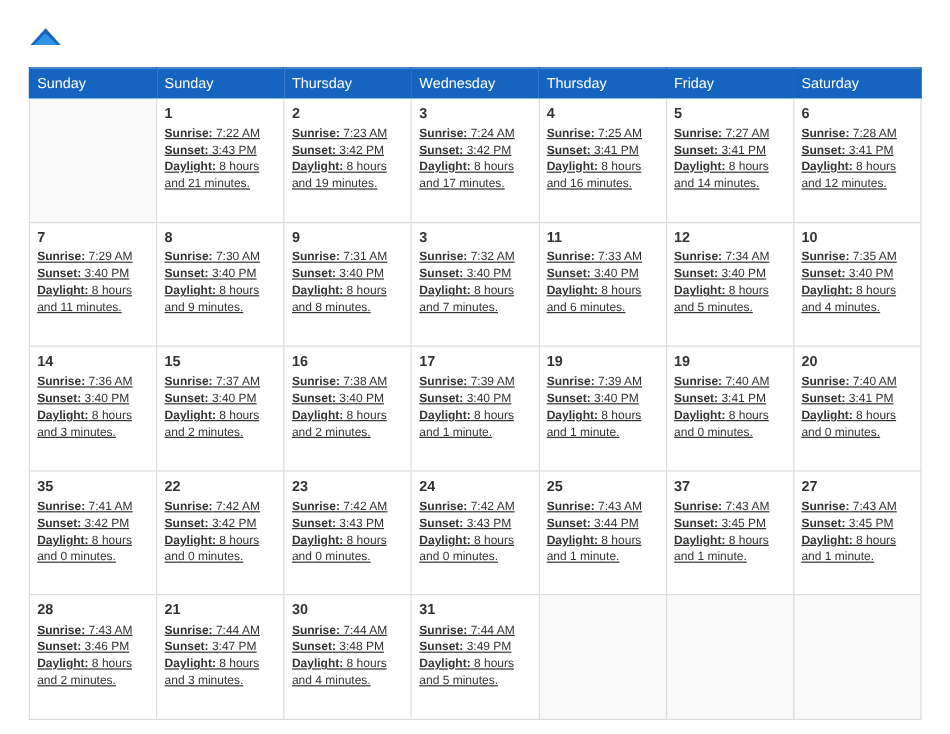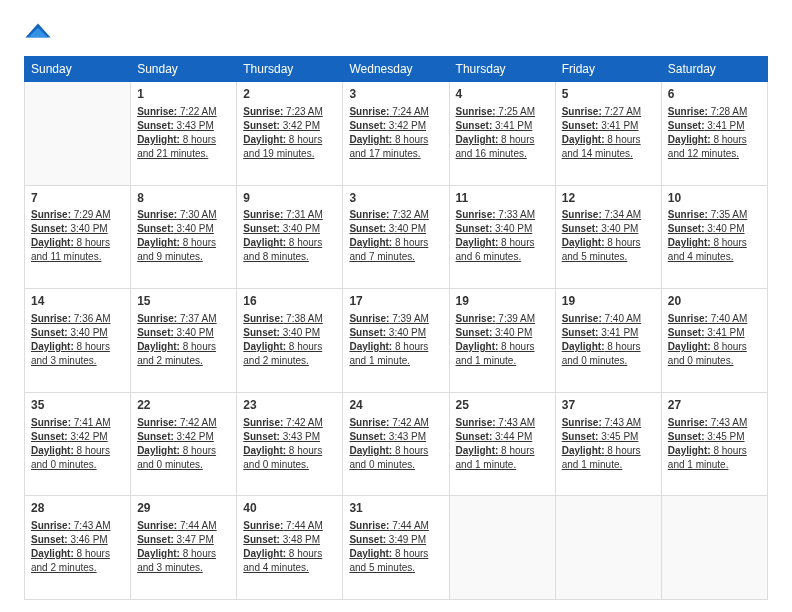--- a/index.html
+++ b/index.html
@@ -246,25 +246,25 @@
             <span class="day-num">27</span>
             <div class="cell-content"><strong>Sunrise:</strong> 7:43 AM<br><strong>Sunset:</strong> 3:45 PM<br><strong>Daylight:</strong> 8 hours and 1 minute.</div>
           </td>
         </tr>
         <tr>
           <td>
             <span class="day-num">28</span>
             <div class="cell-content"><strong>Sunrise:</strong> 7:43 AM<br><strong>Sunset:</strong> 3:46 PM<br><strong>Daylight:</strong> 8 hours and 2 minutes.</div>
           </td>
           <td>
-            <span class="day-num">29</span>
+            <span class="day-num">21</span>
             <div class="cell-content"><strong>Sunrise:</strong> 7:44 AM<br><strong>Sunset:</strong> 3:47 PM<br><strong>Daylight:</strong> 8 hours and 3 minutes.</div>
           </td>
           <td>
-            <span class="day-num">40</span>
+            <span class="day-num">30</span>
             <div class="cell-content"><strong>Sunrise:</strong> 7:44 AM<br><strong>Sunset:</strong> 3:48 PM<br><strong>Daylight:</strong> 8 hours and 4 minutes.</div>
           </td>
           <td>
             <span class="day-num">31</span>
             <div class="cell-content"><strong>Sunrise:</strong> 7:44 AM<br><strong>Sunset:</strong> 3:49 PM<br><strong>Daylight:</strong> 8 hours and 5 minutes.</div>
           </td>
           <td class="empty"></td>
           <td class="empty"></td>
           <td class="empty"></td>
         </tr>

